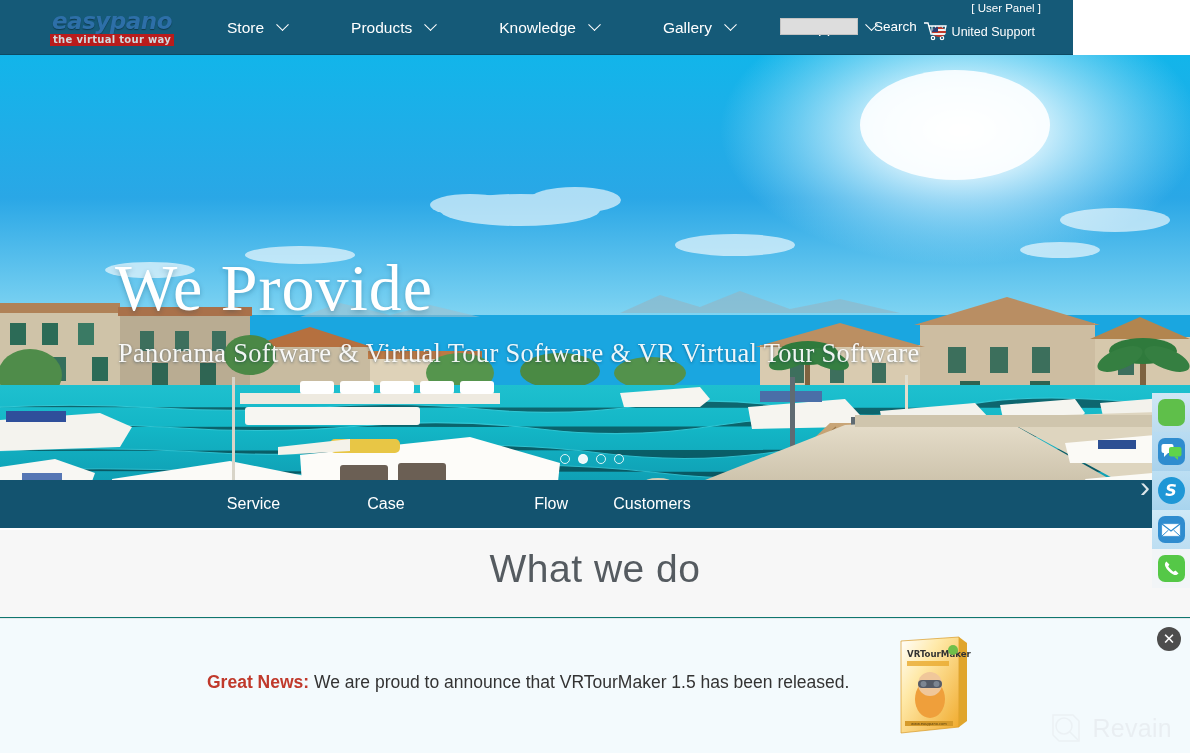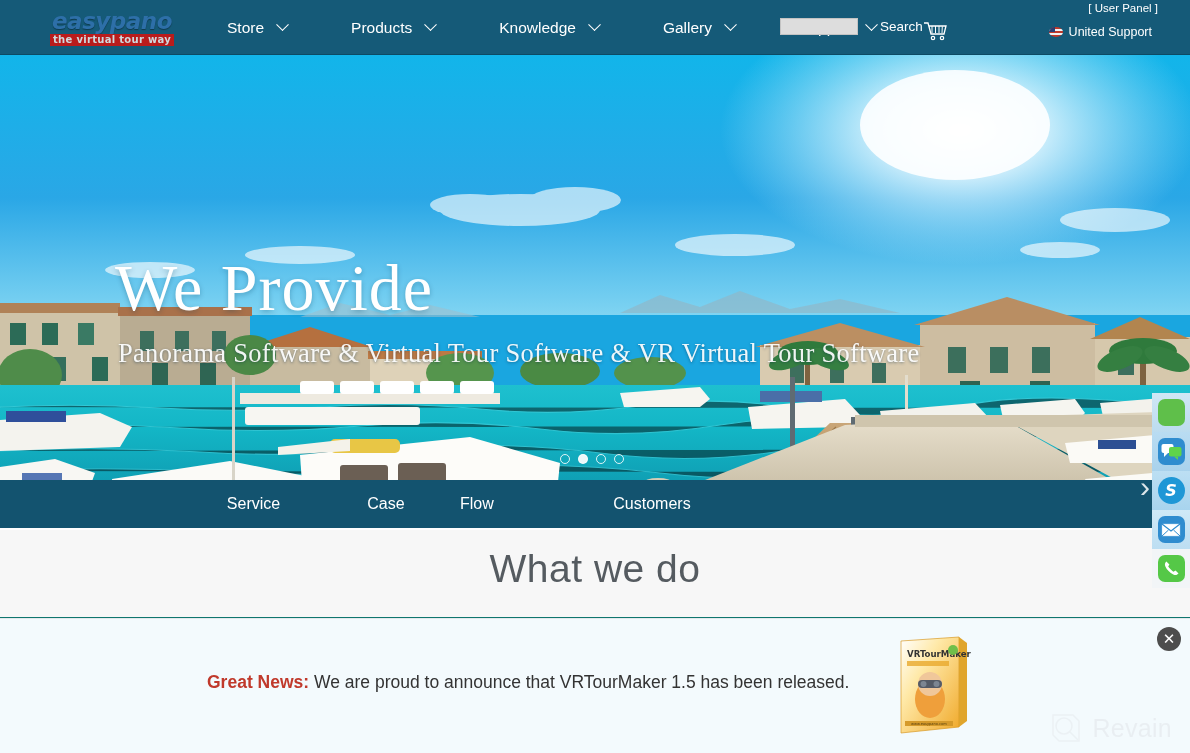--- a/index.html
+++ b/index.html
@@ -9,21 +9,21 @@
     height: 753px;
     overflow: hidden;
     font-family: "Liberation Sans", sans-serif;
     background: #ffffff;
   }
 
   
   .topbar {
     position: absolute;
     top: 0; left: 0;
-    width: 1190px; height: 55px;
+    width: 1073px; height: 55px;
     background: #155a78;
     border-bottom: 1px solid #0d4a64;
   }
   .logo {
     position: absolute;
     left: 58px; top: 4px;
     width: 108px; height: 46px;
     display: flex; flex-direction: column;
     align-items: center; justify-content: center;
   }
@@ -72,21 +72,21 @@
     display: inline-block;
     width: 9px; height: 9px;
     border-right: 1.6px solid #ffffff;
     border-bottom: 1.6px solid #ffffff;
     transform: rotate(45deg) translate(-2px,-2px);
   }
 
   .searchwrap {
     position: absolute;
     left: 780px; top: 18px;
-    display: flex; align-items: center; gap: 22px; justify-content: flex-end;
+    display: flex; align-items: center; gap: 16px; justify-content: flex-end;
   }
   .searchbox {
     width: 78px; height: 17px;
     background: #dddddd;
     border: 1px solid #c3c3c3;
     outline: none;
     font-size: 11px;
     padding: 0 3px;
   }
   .searchlabel {
@@ -576,21 +576,21 @@
   <span class="dot"></span>
   <span class="dot"></span>
 </div>
 
 <div class="heroarrow">›</div>
 
 <div class="subnav">
   <div class="subnav-inner">
     <div class="subitem" style="width:137px;text-align:center">Service</div>
     <div class="subitem" style="width:128px;text-align:center">Case</div>
-    <div class="subitem" style="width:128px;text-align:left">Flow</div>
+    <div class="subitem" style="width:128px;text-align:right">Flow</div>
     <div class="subitem" style="width:148px;text-align:center">Customers</div>
   </div>
 </div>
 
 <div class="whatwedo-sec">
   <div class="whatwedo">What we do</div>
 </div>
 
 <div class="banner"></div>
 

